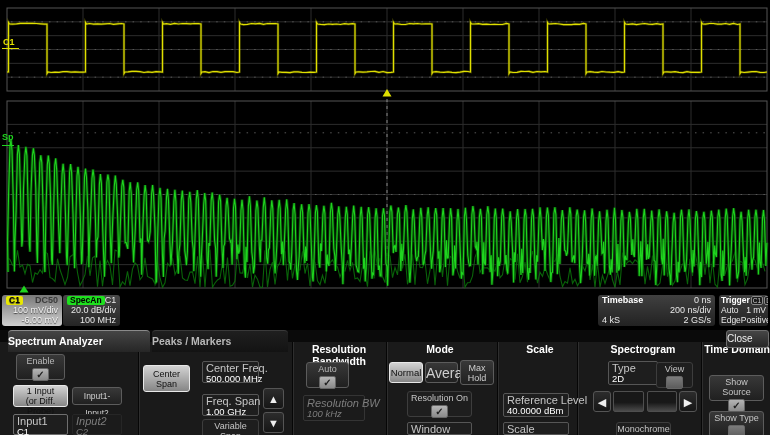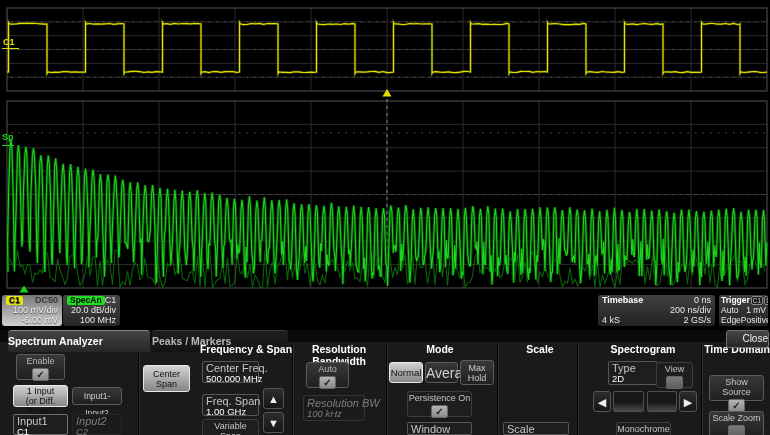--- a/index.html
+++ b/index.html
@@ -42,21 +42,21 @@
   .field.disabled{border-color:#343434;background:#1b1b1b;font-style:italic;}
   .field.disabled .lab,.field.disabled .val{color:#7d7d7d;}
   .chk{width:15px;height:11px;border-radius:2px;margin:2px auto 0;background:linear-gradient(#b4b4b4,#8a8a8a);
        color:#1d1d1d;font-size:10px;line-height:11px;font-weight:bold;text-align:center;border:1px solid #666;}
   .chk.off{background:linear-gradient(#7c7c7c,#5c5c5c);}
   .arrowbtn{position:absolute;background:linear-gradient(#2c2c2c,#161616);border:1px solid #555;border-radius:3px;
             color:#efefef;text-align:center;box-sizing:border-box;}
   .slotbox{position:absolute;background:linear-gradient(#181818 55%,#4a4a4a);border:1px solid #4f4f4f;
            border-radius:2px;box-sizing:border-box;}
   #close-btn{position:absolute;background:linear-gradient(#464646,#262626);border:1px solid #6e6e6e;
-             border-radius:3px;color:#efefef;font-size:10px;text-align:right;line-height:15px;z-index:3;}
+             border-radius:3px;color:#efefef;font-size:10px;text-align:left;line-height:15px;z-index:3;}
 </style>
 </head>
 <body>
 
 <div id="scope-area">
   <svg id="scope-svg" width="770" height="330">
       <line x1="7" y1="21.833333333333336" x2="767" y2="21.833333333333336" stroke="#2d2d2d" stroke-width="1"></line>
       <line x1="7" y1="35.66666666666667" x2="767" y2="35.66666666666667" stroke="#2d2d2d" stroke-width="1"></line>
       <line x1="7" y1="49.5" x2="767" y2="49.5" stroke="#2d2d2d" stroke-width="1"></line>
       <line x1="7" y1="63.333333333333336" x2="767" y2="63.333333333333336" stroke="#2d2d2d" stroke-width="1"></line>
@@ -175,21 +175,20 @@
   <div class="tab inactive" style="left:152px;width:136px;">Peaks / Markers</div>
   <div id="close-btn" style="left:726px;top:0px;width:41px;height:16px;">Close</div>
 
   <div class="sep" style="left:138px;"></div>
   <div class="sep" style="left:292px;"></div>
   <div class="sep" style="left:386px;"></div>
   <div class="sep" style="left:497px;"></div>
   <div class="sep" style="left:577px;"></div>
   <div class="sep" style="left:701px;"></div>
 
-  <div class="hdr" style="left:180px;width:132px;">Frequency &amp; Span</div>
   <div class="hdr" style="left:293px;width:92px;">Resolution Bandwidth</div>
   <div class="hdr" style="left:400px;width:80px;text-align:center;">Mode</div>
   <div class="hdr" style="left:500px;width:80px;">Scale</div>
   <div class="hdr" style="left:603px;width:80px;">Spectrogram</div>
   <div class="hdr" style="left:697px;width:80px;">Time Domain</div>
 
   <div class="btn" style="left:16px;top:24px;width:49px;height:26px;">
     <div class="b2" style="margin-top:1px;color:#b9b9b9;">Enable</div>
     <div class="chk">✓</div>
   </div>
@@ -235,27 +234,31 @@
     <div class="val">100 kHz</div>
   </div>
 
   <div class="btn sel" style="left:389px;top:32px;width:34px;height:21px;line-height:20px;font-size:9.5px;">Normal</div>
   <div class="btn" style="left:425px;top:32px;width:33px;height:21px;line-height:20px;font-size:14px;">Average</div>
   <div class="btn" style="left:460px;top:30px;width:34px;height:25px;padding-top:2px;">
     <div class="b2">Max</div>
     <div class="b2">Hold</div>
   </div>
   <div class="btn faint" style="left:407px;top:61px;width:65px;height:26px;">
-    <div class="b2" style="margin-top:1px;color:#c6c6c6;">Persistence On</div>
+    <div class="b2" style="margin-top:1px;color:#c6c6c6;">Resolution On</div>
     <div class="chk">✓</div>
   </div>
   <div class="field" style="left:407px;top:92px;width:65px;height:13px;">
     <div class="lab">Window</div>
   </div>
 
+  <div class="field" style="left:503px;top:63px;width:66px;height:24px;">
+    <div class="lab">Reference Level</div>
+    <div class="val">40.0000 dBm</div>
+  </div>
   <div class="field" style="left:503px;top:92px;width:66px;height:13px;">
     <div class="lab">Scale</div>
   </div>
 
   <div class="field" style="left:608px;top:31px;width:50px;height:24px;">
     <div class="lab">Type</div>
     <div class="val">2D</div>
   </div>
   <div class="btn faint" style="left:656px;top:32px;width:37px;height:26px;">
     <div class="b2" style="margin-top:1px;color:#c6c6c6;">View</div>
@@ -268,16 +271,16 @@
   <div class="btn faint" style="left:616px;top:92px;width:55px;height:24px;">
     <div class="b2" style="margin-top:1px;color:#c6c6c6;">Monochrome</div>
 
   </div>
 
   <div class="btn" style="left:709px;top:45px;width:55px;height:26px;">
     <div class="b2" style="margin-top:1px;color:#c6c6c6;">Show Source</div>
     <div class="chk">✓</div>
   </div>
   <div class="btn" style="left:709px;top:81px;width:55px;height:26px;">
-    <div class="b2" style="margin-top:1px;color:#c6c6c6;">Scale Zoom</div>
+    <div class="b2" style="margin-top:1px;color:#c6c6c6;">Show Type</div>
     <div class="chk off"></div>
   </div>
 </div>
 
 </body></html>

